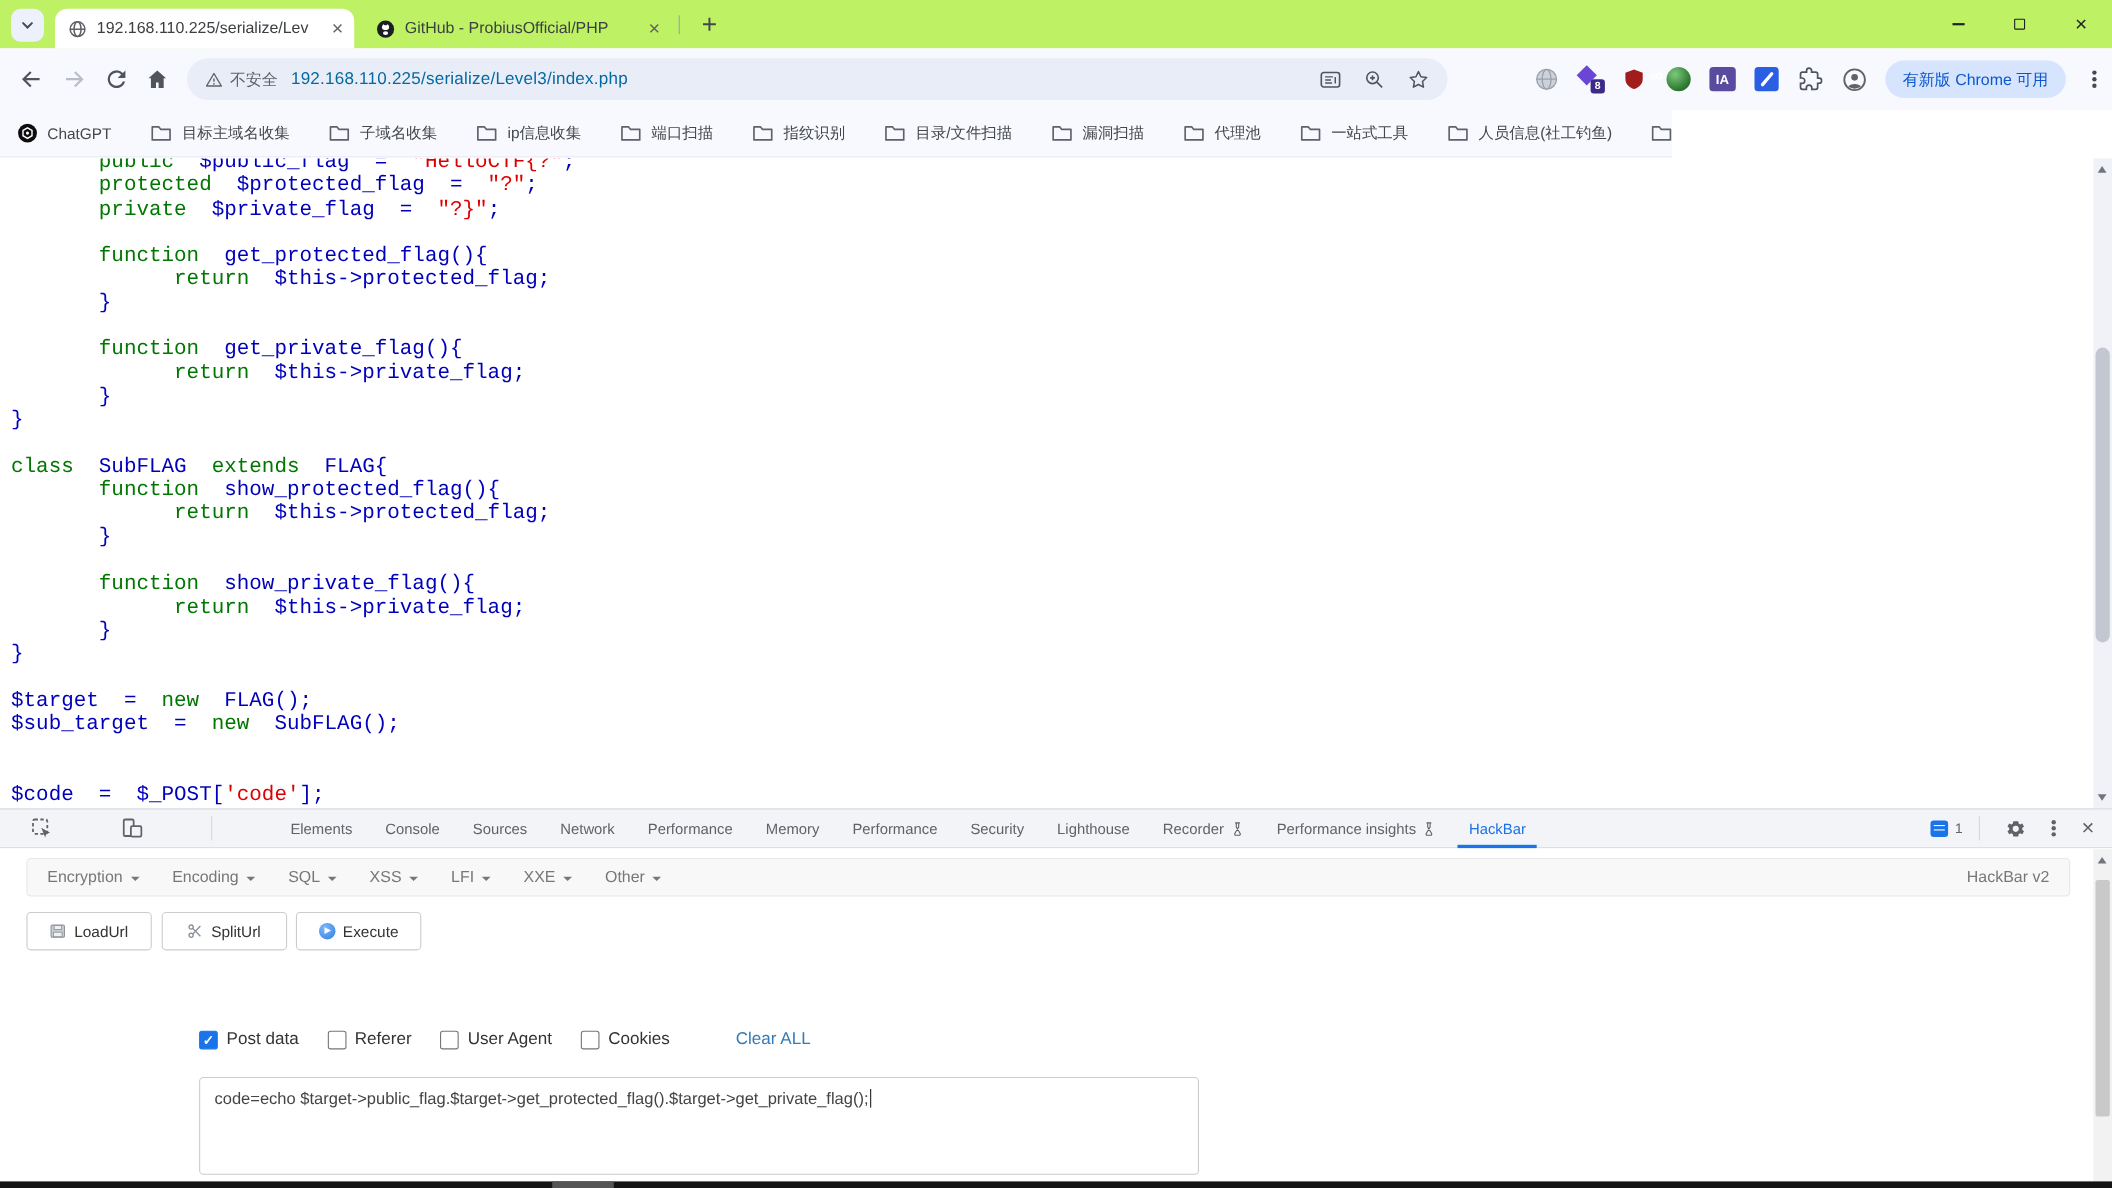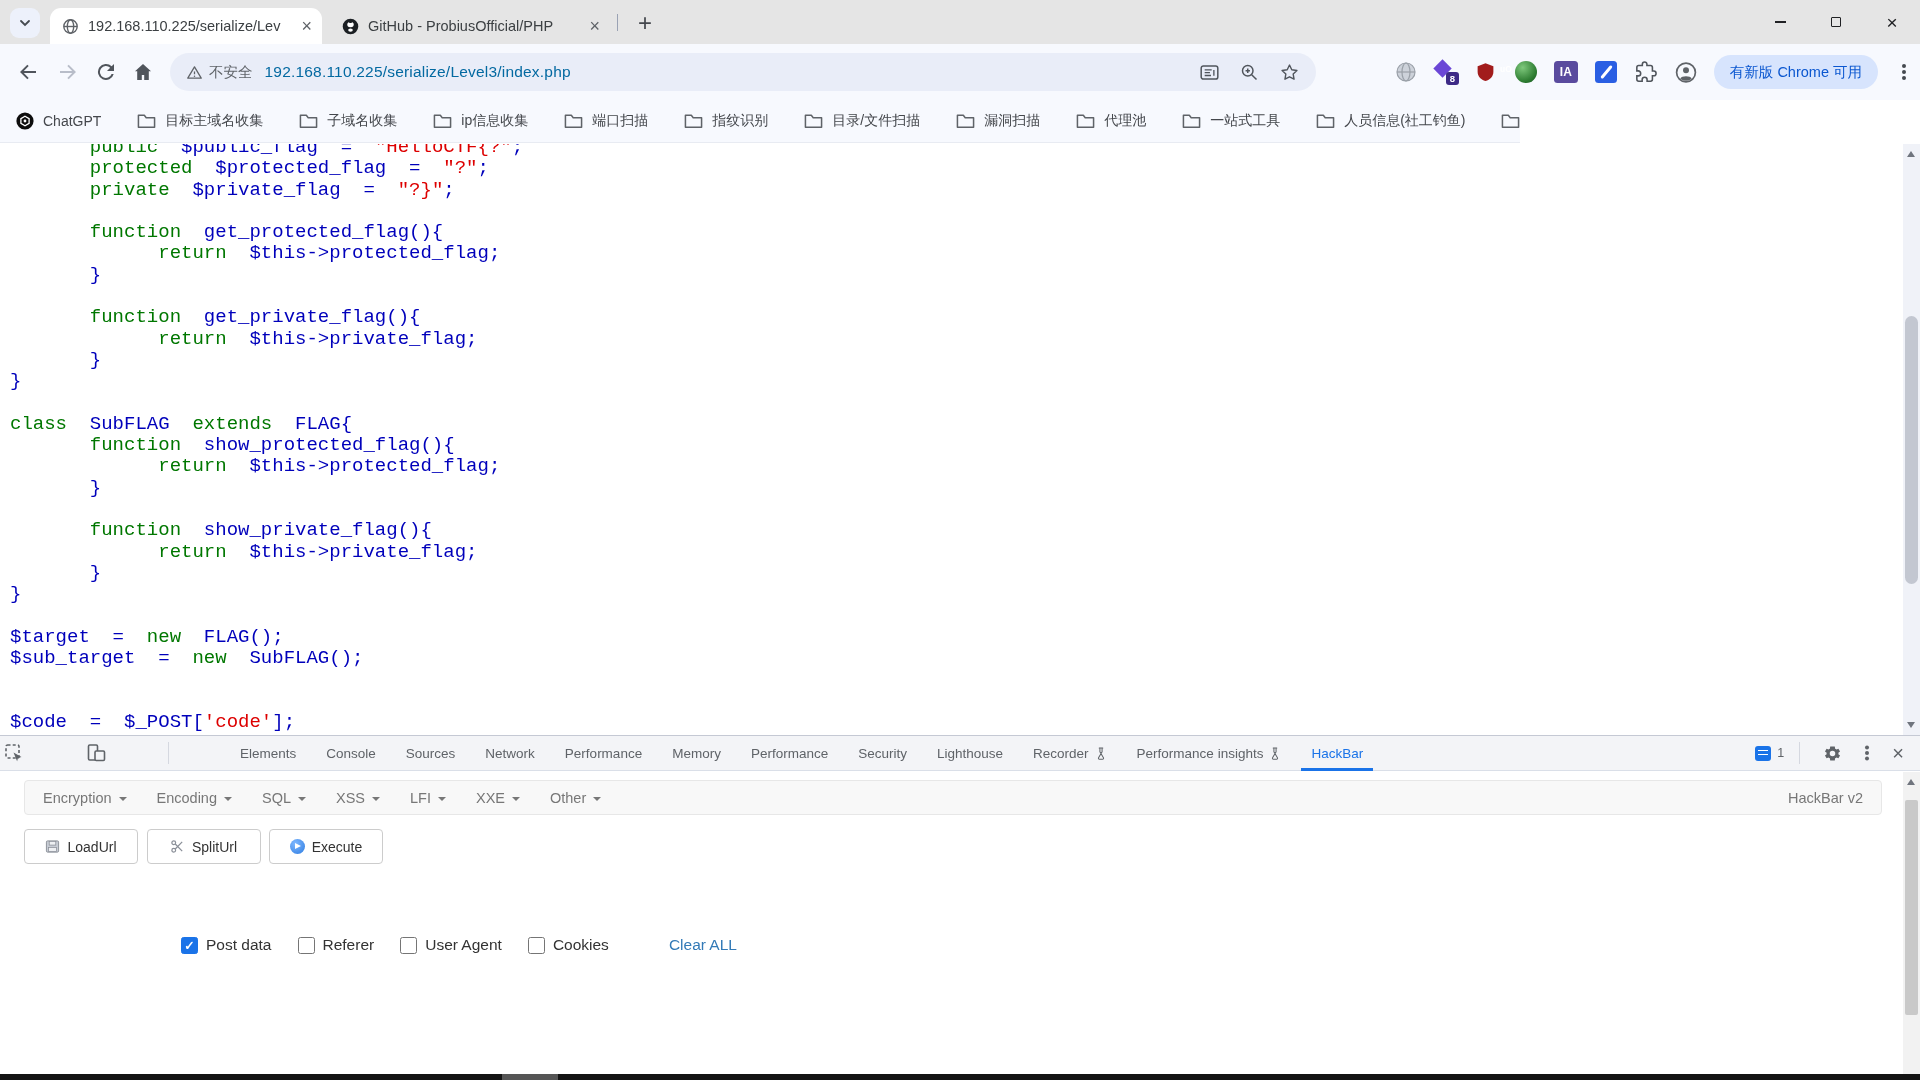--- a/index.html
+++ b/index.html
@@ -1,21 +1,21 @@
 <!DOCTYPE html>
 <html><head>
 <meta charset="utf-8">
 <style>
   * { box-sizing: border-box; margin: 0; padding: 0; }
   html,body { width:1920px; height:1080px; overflow:hidden; }
   body { font-family:"Liberation Sans", sans-serif; background:#fff; position:relative; }
   svg { display:block; }
 
   
-  .tabstrip { position:absolute; left:0; top:0; width:1920px; height:44px; background:#e5e5e5; }
+  .tabstrip { position:absolute; left:0; top:0; width:1920px; height:44px; background:#bef264; }
   .tab-search { position:absolute; left:10px; top:8px; width:30px; height:30px; border-radius:9px; background:#edf1fb; display:flex; align-items:center; justify-content:center; }
   .tab { position:absolute; top:8px; height:36px; display:flex; align-items:center; padding:0 10px 0 12px; }
   .tab.active { left:50px; width:272px; background:#fff; border-radius:11px 11px 0 0; }
   .tab.inactive { left:330px; width:280px; }
   .favicon { width:17px; height:17px; margin-right:9px; flex:none; }
   .tab-title { font-size:14.5px; color:#3c4043; white-space:nowrap; overflow:hidden; flex:1; }
   .tab-close { color:#5f6368; font-size:18px; line-height:1; margin-left:8px; flex:none; }
   .tab-divider { position:absolute; left:617px; top:14px; width:1px; height:17px; background:#9aa2b4; }
   .newtab { position:absolute; left:632px; top:10px; width:26px; height:26px; display:flex; align-items:center; justify-content:center; color:#44474d; font-size:24px; font-weight:400; }
   .win-controls { position:absolute; right:0; top:0; height:44px; display:flex; }
@@ -57,21 +57,21 @@
 
   
   .main-scroll { position:absolute; right:0; top:144px; width:17px; height:591px; background:#f0f2f8; }
   .scroll-arrow { position:absolute; left:4px; width:0; height:0; border-left:4.5px solid transparent; border-right:4.5px solid transparent; }
   .arrow-up { top:7px; border-bottom:6px solid #70757e; }
   .arrow-down { bottom:7px; border-top:6px solid #70757e; }
   .main-thumb { position:absolute; left:2px; right:2px; top:172px; height:268px; background:#c3c7d1; border-radius:7px; }
 
   
   .devtools { position:absolute; left:0; top:735px; width:1920px; height:345px; background:#fff; border-top:1px solid #c5c9d4; }
-  .dt-bar { position:absolute; left:0; top:0; width:1920px; height:35px; background:#f3f4f7; border-bottom:1px solid #dadfe8; display:flex; align-items:center; padding-left:4px;gap:48px; }
+  .dt-bar { position:absolute; left:0; top:0; width:1920px; height:35px; background:#f3f4f7; border-bottom:1px solid #dadfe8; display:flex; align-items:center; padding-left:28px;gap:48px; }
   .dt-ic { width:20px; height:20px; margin-right:14px; position:relative; }
   .dt-sep { width:1px; height:22px; background:#d5d8e0; margin:0 8px 0 0; }
   .dt-tabs { display:flex; align-items:stretch; height:100%; }
   .dt-tab { padding:0 15px; display:flex; align-items:center; gap:6px; font-size:13.5px; color:#5f6368; position:relative; }
   .dt-tab.active { color:#1a73e8; }
   .dt-tab.active::after { content:""; position:absolute; left:5px; right:5px; bottom:-1px; height:3px; background:#1a73e8; }
   .dt-right { margin-left:auto; display:flex; align-items:center; gap:15px; padding-right:16px; }
   .chat-badge { width:16px; height:15px; background:#1a73e8; border-radius:3px; position:relative; }
   .chat-badge::before { content:""; position:absolute; left:3px; top:4px; width:10px; height:1.8px; background:#fff; box-shadow:0 4px 0 #fff; }
   .chat-count { font-size:12.5px; color:#5f6368; margin-left:-9px; }
@@ -506,20 +506,23 @@
           <span>User Agent</span>
         </label>
         <label class="hb-check">
           <span class="cbox"></span>
           <span>Cookies</span>
         </label>
       </span>
     <span class="clear-link">Clear ALL</span>
   </div>
 
+  <div class="hb-post">
+    <span>code=echo $target-&gt;public_flag.$target-&gt;get_protected_flag().$target-&gt;get_private_flag();</span><span class="txt-caret"></span>
+  </div>
 
   <div class="hb-scroll">
     <span class="scroll-arrow arrow-up"></span>
     <span class="hb-thumb"></span>
   </div>
 </div>
 
 <div class="bottom-strip">
     <span class="seg"></span>
   </div>

